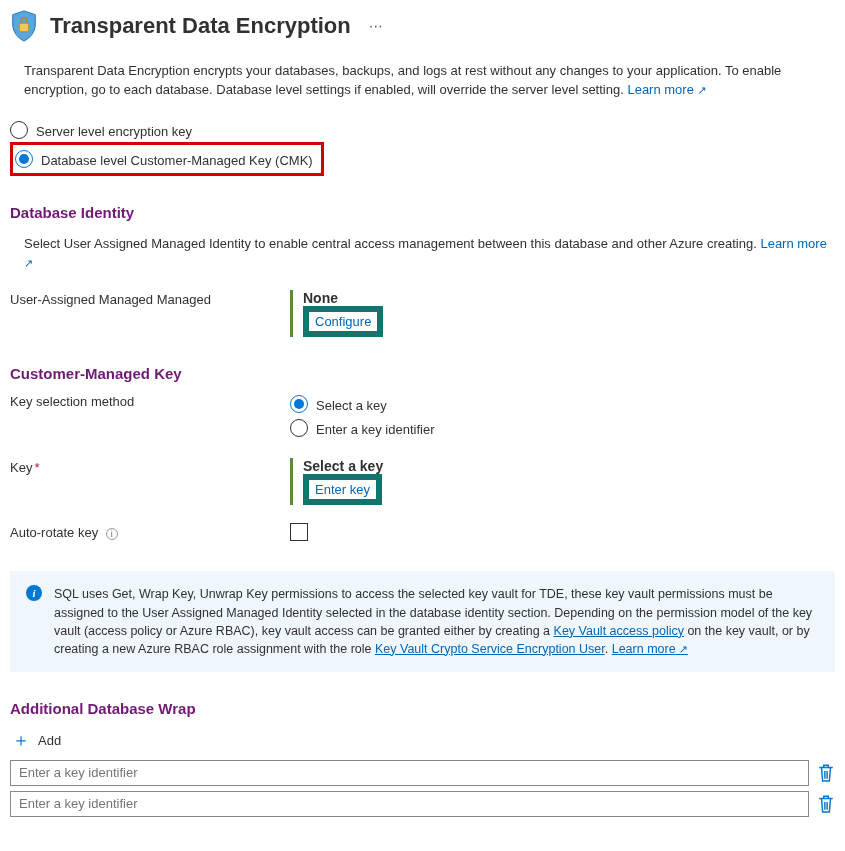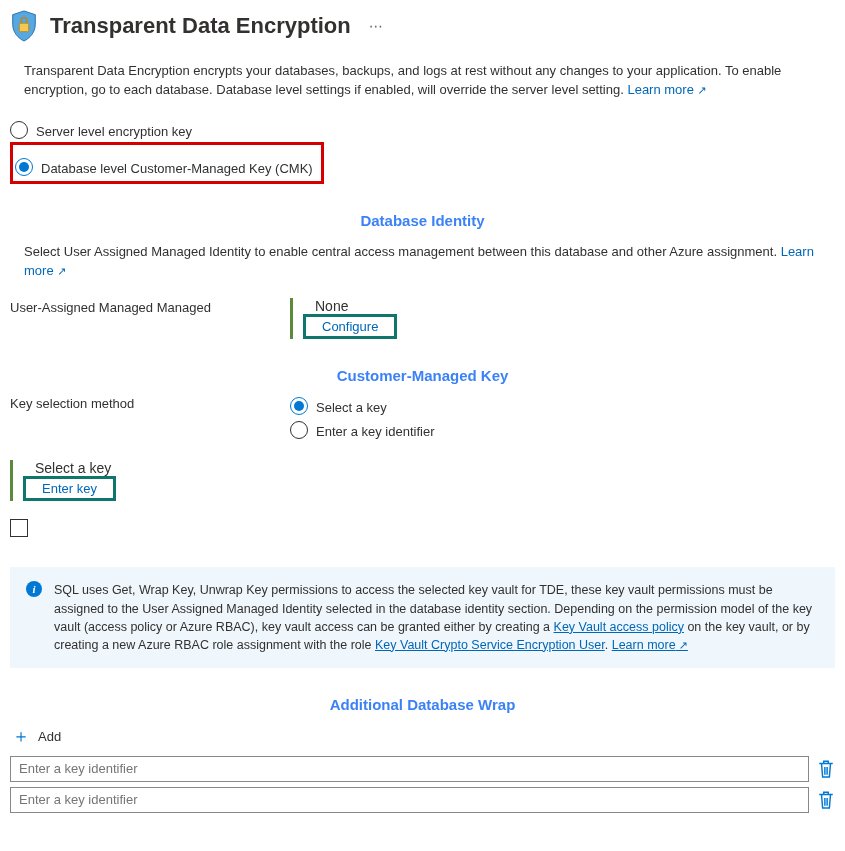--- a/index.html
+++ b/index.html
@@ -74,45 +74,43 @@
   .radio.selected .radio-outer { border-color: #0078d4; }
   .radio-inner {
     width: 10px; height: 10px;
     border-radius: 50%;
     background: #0078d4;
     display: none;
   }
   .radio.selected .radio-inner { display: block; }
   .red-box {
     border: 3px solid #d40000;
-    padding: 10px 8px 2px 2px;
+    padding: 2px 8px 2px 2px;
     display: inline-flex;
     align-items: center;
   }
   .red-box-link {
-    border: 3px solid #0f766e;
-    padding: 2px 16px;
+    border: 6px solid #0f766e;
+    padding: 2px 6px;
     display: inline-block;
     text-align: right;
   }
   h2.section {
     font-size: 15px;
     font-weight: 600;
     margin: 28px 0 10px 0;
-    color: #3b82f6;
-    text-align: center;
+    color: #701a75;
   }
   .accent-block {
     border-left: 3px solid #5b8a3c;
     padding-left: 10px;
   }
   .accent-block .val {
-    font-weight: 400;
+    font-weight: 700;
     font-size: 14px;
-    margin-left: 12px;
   }
   .req { color: #a4262c; margin-left: 2px; }
   .checkbox {
     width: 18px; height: 18px;
     border: 1px solid #323130;
     cursor: pointer;
   }
   .info-box {
     background: #eff6fc;
     padding: 14px 16px;
@@ -194,21 +192,21 @@
             <span class="radio-inner"></span>
           </span>
         <span>Database level Customer-Managed Key (CMK)</span>
       </div>
     </div>
   </div>
 </div>
 
 <h2 class="section">Database Identity</h2>
 <div class="desc">
-  <span>Select User Assigned Managed Identity to enable central access management between this database and other Azure assignment.</span>
+  <span>Select User Assigned Managed Identity to enable central access management between this database and other Azure creating.</span>
   <a class="link"><span>Learn more</span> <span class="ext">↗</span></a>
 </div>
 
 <div class="row" style="margin-top:18px">
   <div class="label-col">User-Assigned Managed Managed</div>
   <div class="ctrl-col">
     <div class="accent-block">
       <div class="val">None</div>
       <div class="red-box-link">
         <a class="link">Configure</a>
@@ -229,31 +227,38 @@
       <span>Select a key</span>
     </div>
     <div class="radio">
       <span class="radio-outer"></span>
       <span>Enter a key identifier</span>
     </div>
   </div>
 </div>
 
 <div class="row" style="margin-top:18px">
+  <div class="label-col">
+    <span>Key</span><span class="req">*</span>
+  </div>
   <div class="ctrl-col">
     <div class="accent-block">
       <div class="val">Select a key</div>
       <div class="red-box-link">
         <a class="link">Enter key</a>
       </div>
     </div>
   </div>
 </div>
 
 <div class="row" style="margin-top:18px">
+  <div class="label-col">
+    <span>Auto-rotate key</span>
+    <span class="info-circle">i</span>
+  </div>
   <div class="ctrl-col">
     <div class="checkbox"></div>
   </div>
 </div>
 
 <div class="info-box">
   <div class="icon">i</div>
   <div>
     <span>SQL uses Get, Wrap Key, Unwrap Key permissions to access the selected key vault for TDE, these key vault permissions must be assigned to the User Assigned Managed Identity selected in the database identity section. Depending on the permission model of the key vault (access policy or Azure RBAC), key vault access can be granted either by creating a </span><a class="link underline">Key Vault access policy</a><span> on the key vault, or by creating a new Azure RBAC role assignment with the role </span><a class="link underline">Key Vault Crypto Service Encryption User</a>. <a class="link underline"><span>Learn more</span><span class="ext"> ↗</span></a>
   </div>

